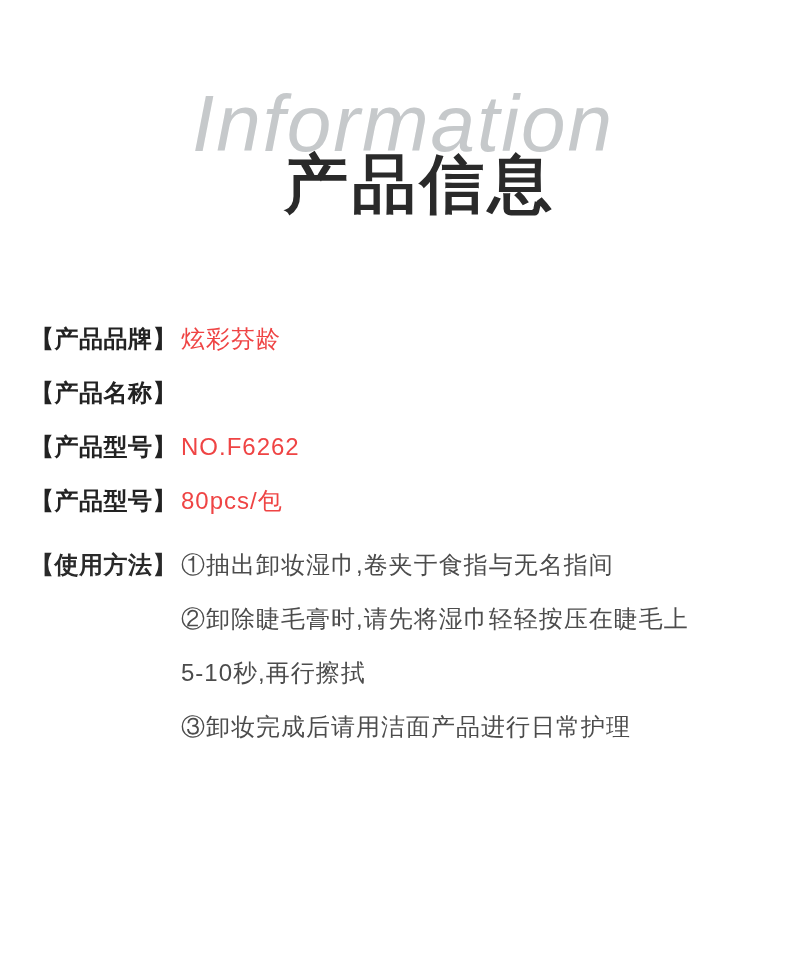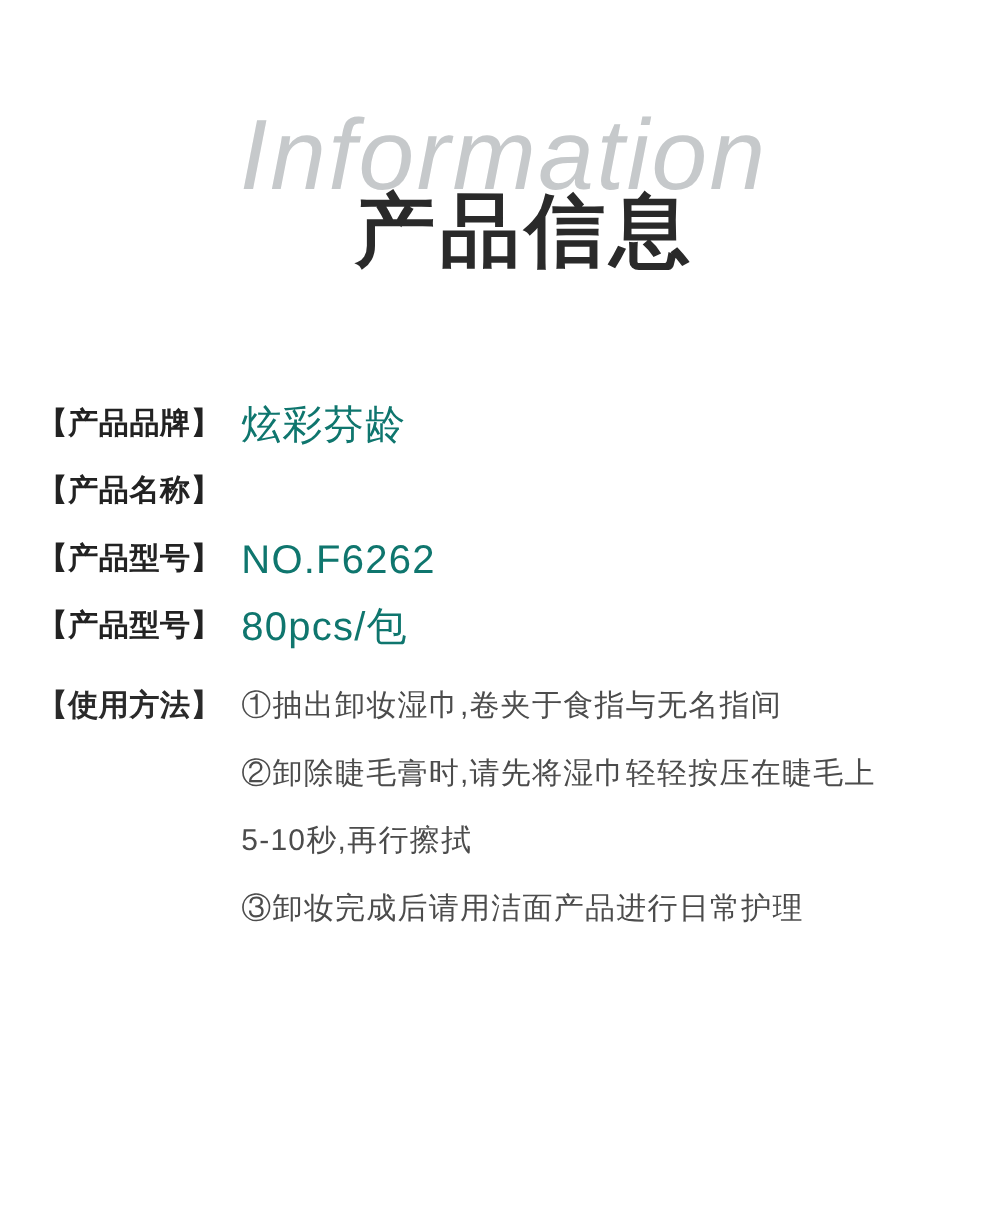--- a/index.html
+++ b/index.html
@@ -59,27 +59,27 @@
     display: flex;
     align-items: flex-start;
     white-space: nowrap;
   }
   .label {
     flex: 0 0 auto;
     font-size: 24px;
     line-height: 54px;
     font-weight: 700;
     color: #222222;
-    margin-right: 16px;
+    margin-right: 4px;
     letter-spacing: 0.5px;
   }
   .value {
-    font-size: 32px;
+    font-size: 24px;
     line-height: 54px;
-    color: #0f766e;
+    color: #ef4444;
     letter-spacing: 1px;
   }
   .multi {
     display: flex;
     align-items: flex-start;
     white-space: nowrap;
   }
   .multi .label {
     font-weight: 600;
     color: #2a2a2a;

